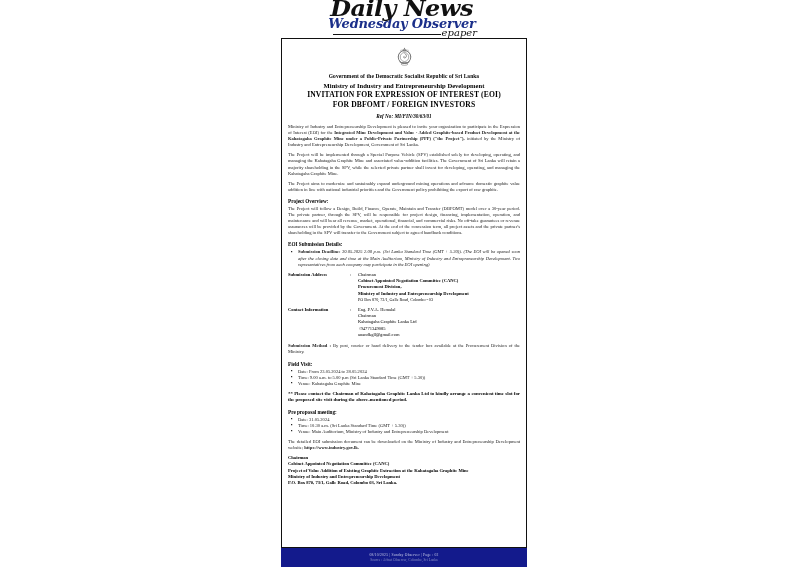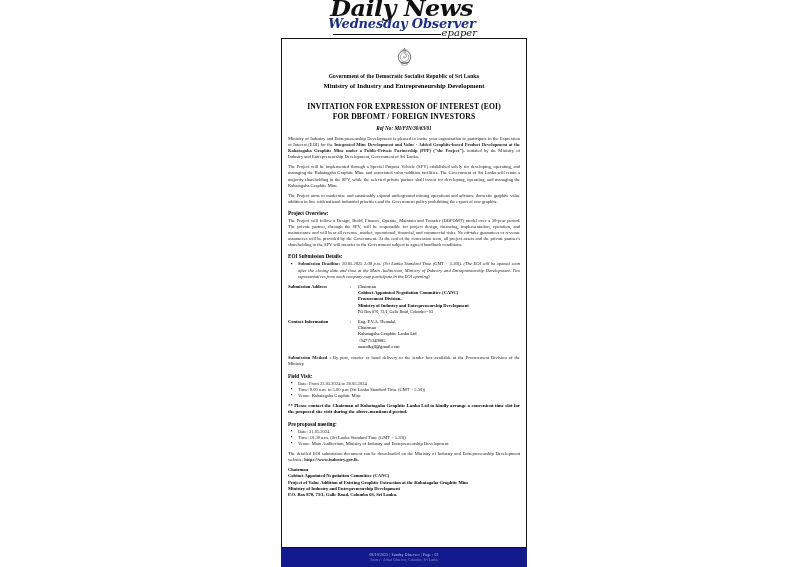--- a/index.html
+++ b/index.html
@@ -56,21 +56,21 @@
   .emblem{width:19px;height:24px;}
 
   .ctr{text-align:center;}
   .govline{
     font-size:5.4px;font-weight:bold;line-height:7px;letter-spacing:0.1px;
   }
   .ministry{
     font-size:6.6px;font-weight:bold;line-height:9px;margin-top:1px;
   }
   .invite{
-    font-size:7.6px;font-weight:bold;line-height:9.5px;margin-top:12px;
+    font-size:7.6px;font-weight:bold;line-height:9.5px;margin-top:0;
     letter-spacing:0.15px;
   }
   .refno{
     font-size:5.2px;font-weight:bold;font-style:italic;margin-top:4px;line-height:7px;
   }
 
   p.body{
     font-size:4.55px;line-height:6.1px;text-align:justify;margin:4px 0 0 0;
     color:#1a1a1a;
   }

